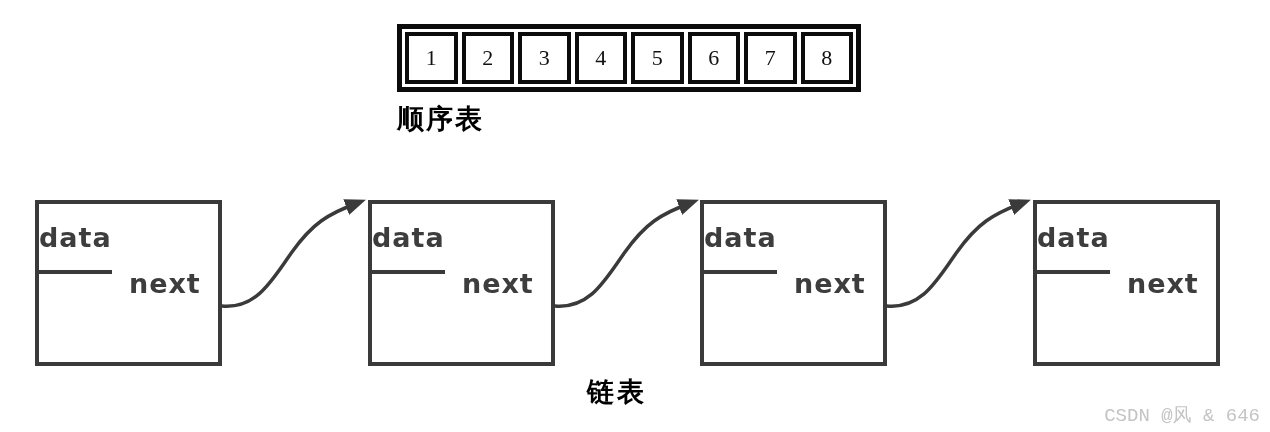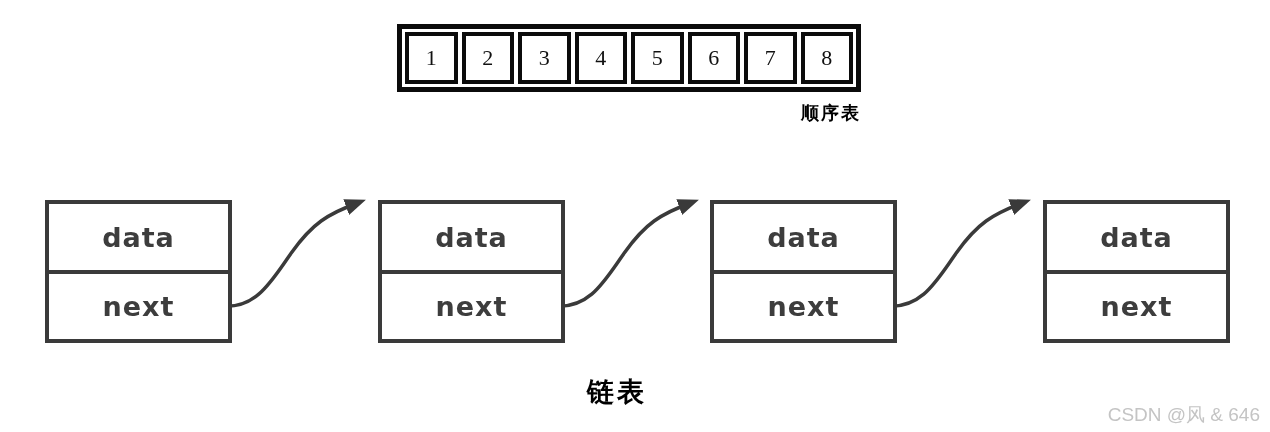--- a/index.html
+++ b/index.html
@@ -33,34 +33,34 @@
     flex:1 1 0;
     box-sizing:border-box;
     border:4px solid var(--array-border);
     background:#ffffff;
     display:flex;align-items:center;justify-content:center;
     font-family:"Liberation Serif","DejaVu Serif",serif;
     font-size:22px;color:#111111;
   }
   .seq-label{
     position:absolute;left:397px;top:101px;width:464px;
-    text-align:right;
+    text-align:left;
     font-family:"Liberation Serif","DejaVu Serif",serif;
-    font-weight:700;font-size:18px;color:#000000;
+    font-weight:700;font-size:27px;color:#000000;
     letter-spacing:2px;
   }
 
   
   .node{
     position:absolute;top:200px;
-    width:187px;height:143px;
+    width:187px;height:166px;
     box-sizing:border-box;
     border:4px solid var(--node-border);
     background:#ffffff;
-    display:flex;flex-direction:column;margin-left:10px;
+    display:flex;flex-direction:row;
   }
   .node-1{left:35px;}
   .node-2{left:368px;}
   .node-3{left:700px;}
   .node-4{left:1033px;}
   .node-row{
     display:flex;align-items:center;justify-content:center;
     font-family:"DejaVu Sans","Liberation Sans",sans-serif;
     font-weight:700;font-size:27px;color:var(--node-text);
     letter-spacing:1px;
@@ -76,21 +76,21 @@
   
   .list-label{
     position:absolute;left:487px;top:374px;width:260px;
     text-align:center;
     font-family:"Liberation Serif","DejaVu Serif",serif;
     font-weight:700;font-size:27px;color:#000000;
     letter-spacing:3px;
   }
   .watermark{
     position:absolute;right:10px;top:402px;
-    font-family:Liberation Sans, sans-serif;
+    font-family:Liberation Mono, monospace;
     font-size:19px;color:var(--watermark-text);text-align:center;
   }
 </style>
 </head>
 <body>
 
 <div class="canvas">
 
   <div class="seq-table">
     <div class="seq-cell">1</div>

